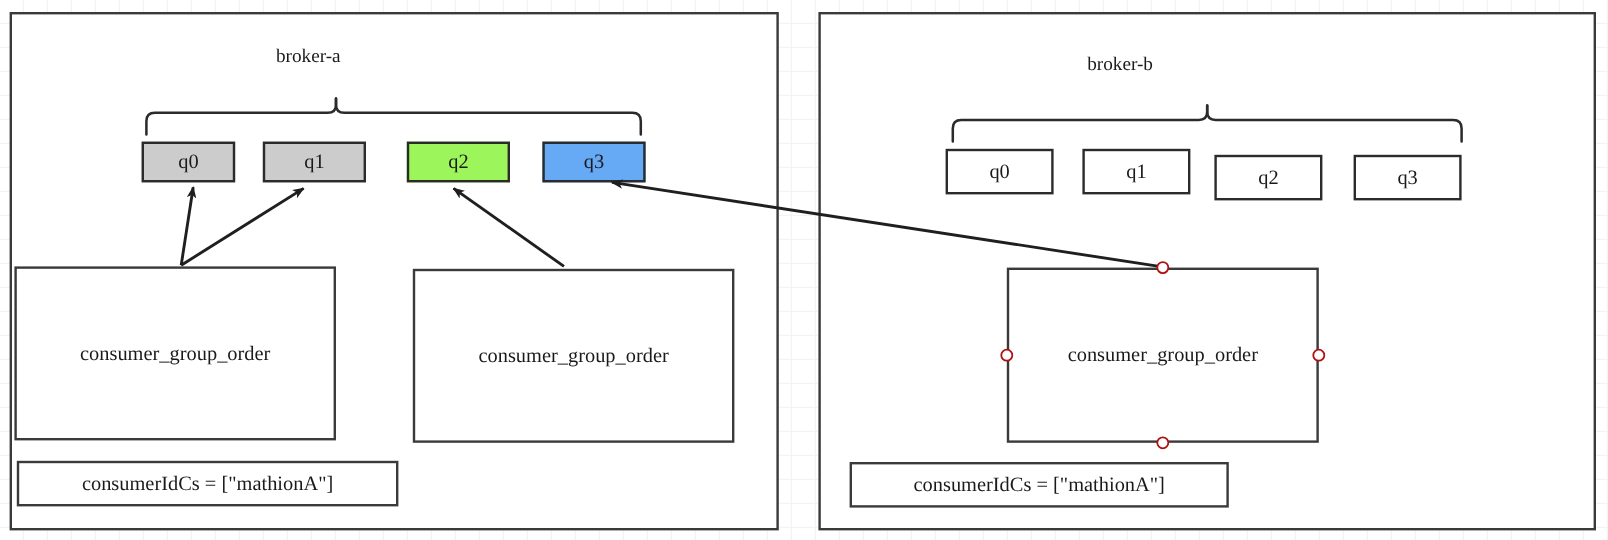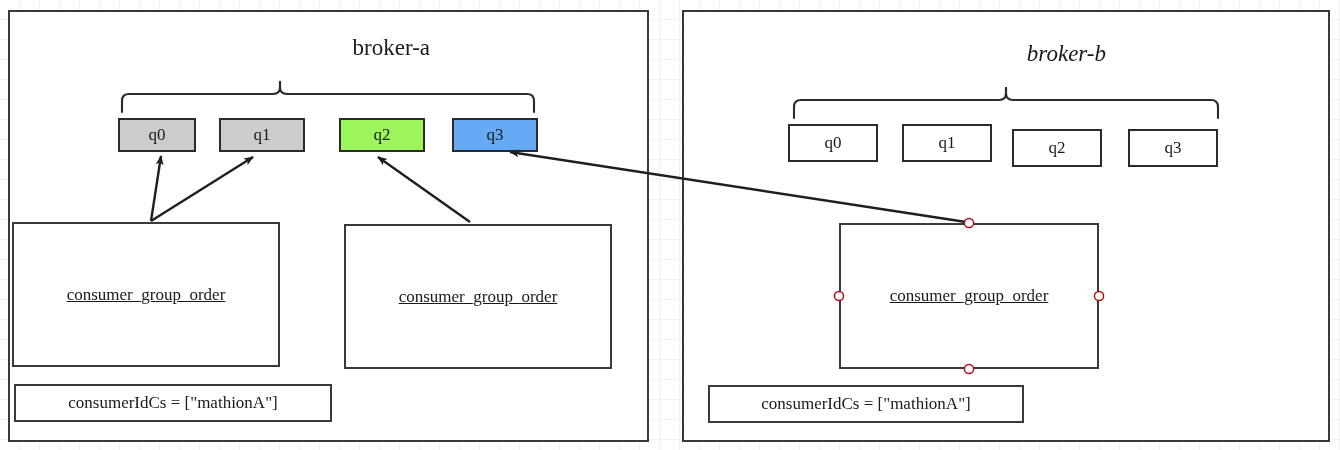--- a/index.html
+++ b/index.html
@@ -22,23 +22,23 @@
     color: #1a1a1a;
   }
   .panel {
     position: absolute;
     background: #ffffff;
     border: 2px solid #3a3a3a;
     box-sizing: border-box;
   }
   .panel-title {
     position: absolute;
-    font-size: 23px;
+    font-size: 16px;
     line-height: 20px;
-    text-align: right;
+    text-align: left;
     white-space: nowrap;
     color: #1a1a1a;
   }
   .qbox {
     position: absolute;
     box-sizing: border-box;
     border: 2px solid #2b2b2b;
     display: flex;
     align-items: center;
     justify-content: center;
@@ -52,21 +52,20 @@
     border: 2px solid #3a3a3a;
     background: #ffffff;
     display: flex;
     flex-direction: column;
     align-items: center;
     justify-content: center;
     font-size: 17px;
     line-height: 26px;
     color: #1a1a1a;
     white-space: nowrap;
-    text-decoration: underline;
   }
   .idbox {
     position: absolute;
     box-sizing: border-box;
     border: 2px solid #3a3a3a;
     background: #ffffff;
     display: flex;
     align-items: center;
     justify-content: center;
     font-size: 17px;
@@ -111,21 +110,21 @@
   <div class="cbox" style="left:344px; top:224px; width:268px; height:145px;">
     <span>consumer_group_order</span>
   </div>
 
   <div class="idbox" style="left:14px; top:384px; width:318px; height:38px;">
     <span>consumerIdCs = ["mathionA"]</span>
   </div>
 
   <div class="panel" style="left:682px; top:10px; width:648px; height:432px;"></div>
 
-  <div class="panel-title" style="left:906px; top:44px; width:200px;font-style:italic;">broker-b</div>
+  <div class="panel-title" style="left:906px; top:44px; width:200px;">broker-b</div>
 
   <div class="qbox" style="left:788px; top:124px; width:90px; height:38px;">
     <span>q0</span>
   </div>
   <div class="qbox" style="left:902px; top:124px; width:90px; height:38px;">
     <span>q1</span>
   </div>
   <div class="qbox" style="left:1012px; top:129px; width:90px; height:38px;">
     <span>q2</span>
   </div>

